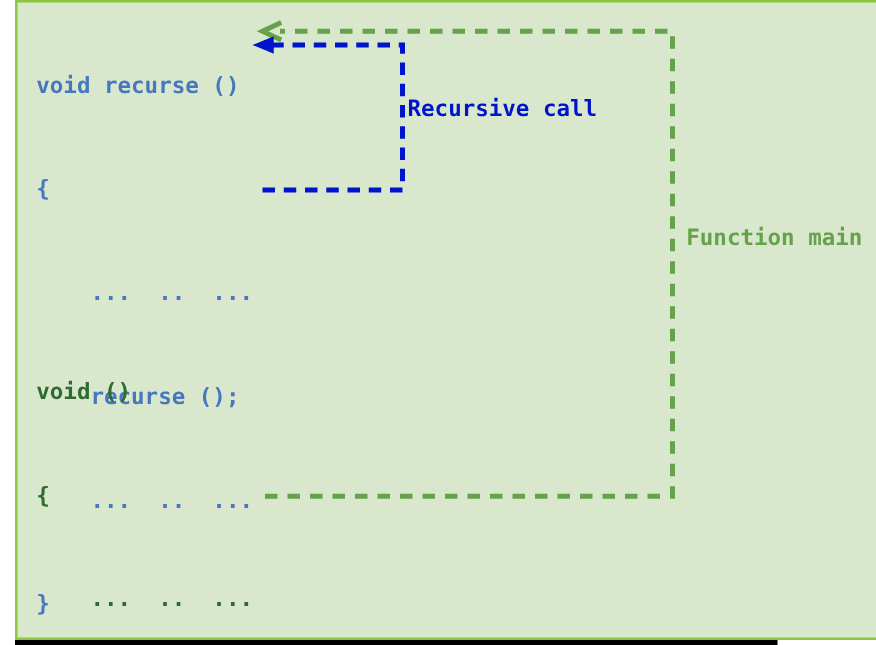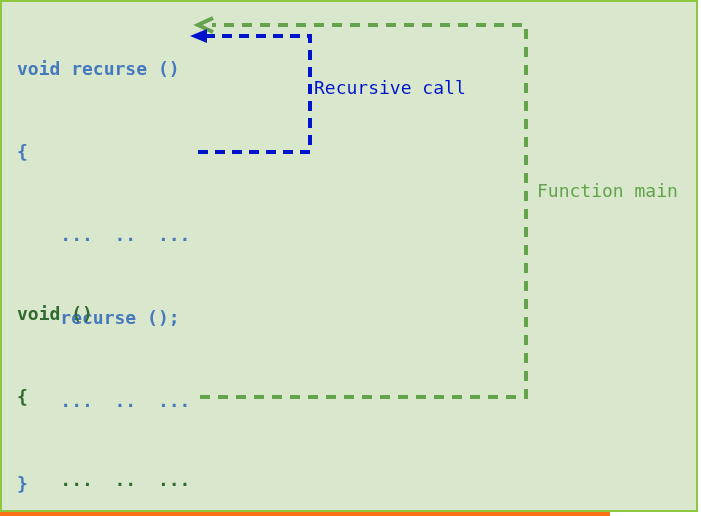--- a/index.html
+++ b/index.html
@@ -5,21 +5,22 @@
   html, body { margin: 0; padding: 0; }
   body {
     width: 701px; height: 516px;
     background: #ffffff;
     font-family: "DejaVu Sans Mono", monospace;
     overflow: hidden;
   }
   .wrapper {
     position: relative;
     width: 610px; height: 516px;
-    background: #f97316;
+    background: #000000;
+    margin-left: 12px;
   }
   .panel {
     position: absolute;
     left: 0; top: 0;
     width: 694px; height: 508px;
     background: var(--bg, #d9e7cd);
     border: 2px solid var(--border, #8dc63f);
   }
   .code-block {
     position: absolute;
@@ -54,21 +55,21 @@
     stroke-dasharray: 10 8;
   }
   .arrow-green-head {
     stroke: var(--arrow_green, #64a24b);
     stroke-width: 4;
     fill: none;
   }
   .arrow-label {
     position: absolute;
     font-size: 18px;
-    font-weight: normal;
+    font-weight: bold;
     white-space: pre;
   }
   .label-recursive { left: 312px; top: 75px;  color: var(--arrow_blue, #0014cc); }
   .label-function  { left: 535px; top: 178px; color: var(--arrow_green, #64a24b); }
 </style>
 </head>
 <body>
 
 <div class="wrapper">
   <div class="panel">

